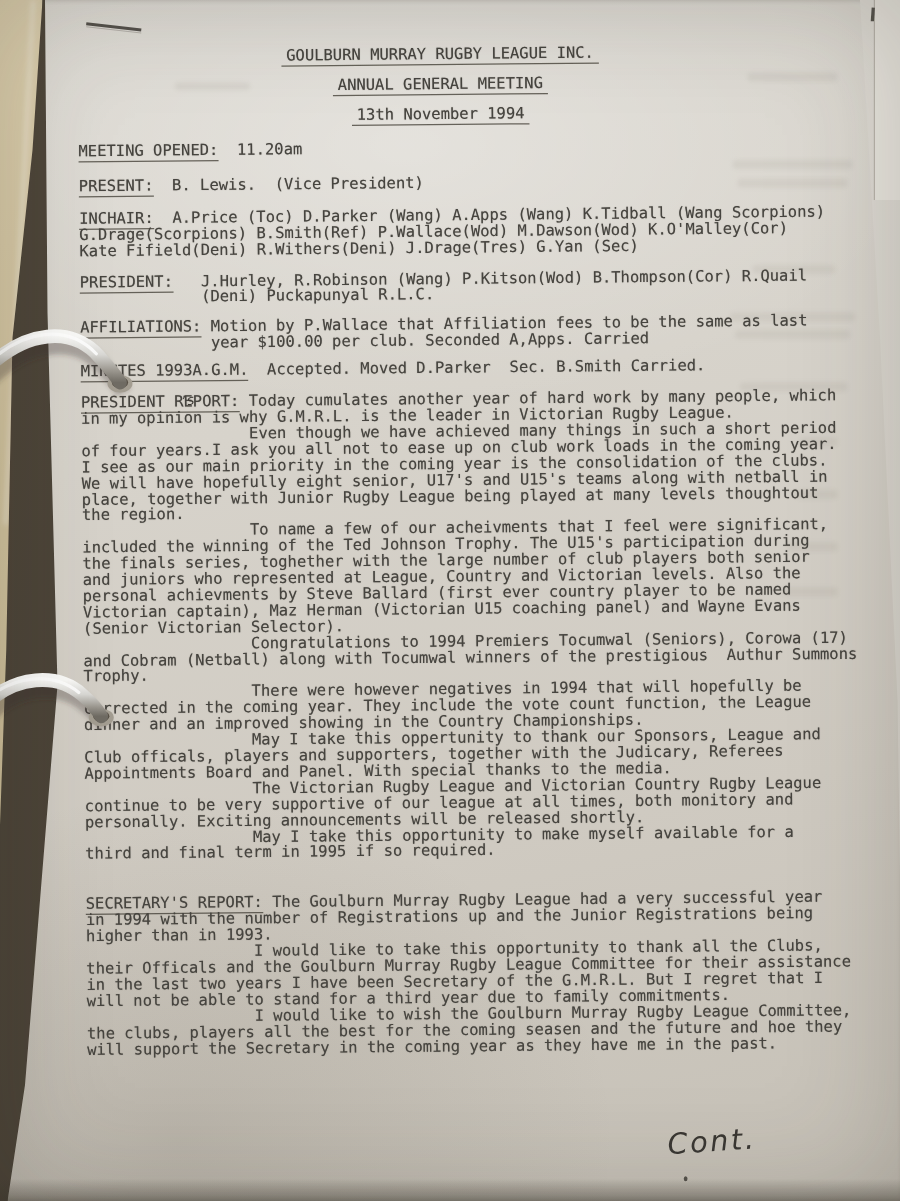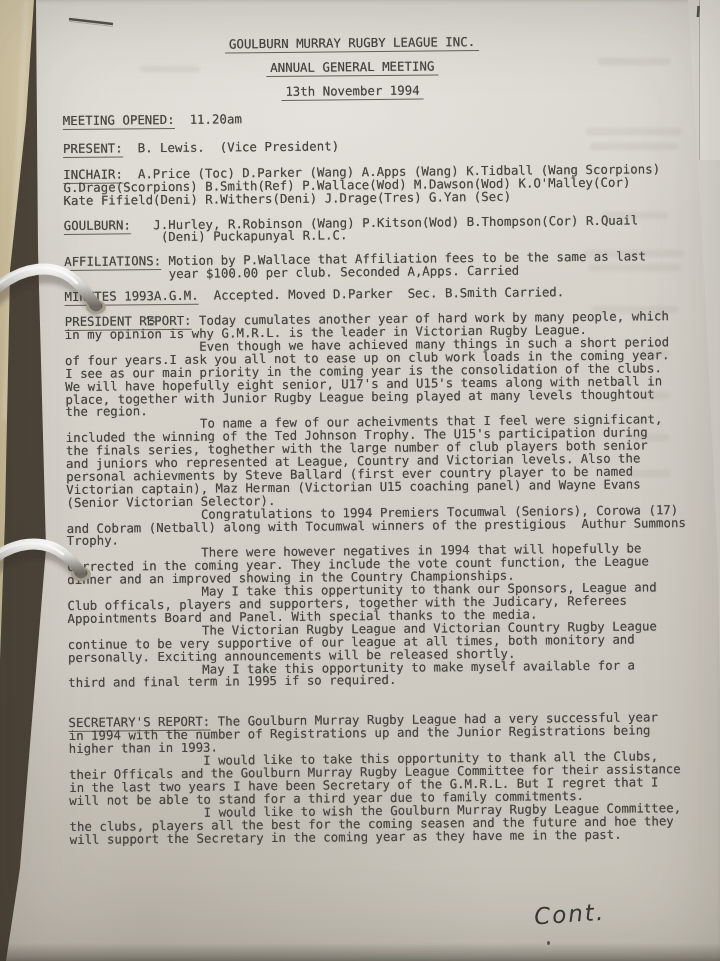--- a/index.html
+++ b/index.html
@@ -129,21 +129,21 @@
         </div>
         <div class="sec" data-name="section-inchair">
           <div class="line" data-name="section-first-line"><span class="lab" data-name="section-label">PRESENT:</span><span data-name="section-text">  B. Lewis.  (Vice President)</span></div>
         </div>
         <div class="sec" data-name="section-present">
           <div class="line" data-name="section-first-line"><span class="lab" data-name="section-label">INCHAIR:</span><span data-name="section-text">  A.Price (Toc) D.Parker (Wang) A.Apps (Wang) K.Tidball (Wang Scorpions)</span></div>
           <div class="line" data-name="document-line">G.Drage(Scorpions) B.Smith(Ref) P.Wallace(Wod) M.Dawson(Wod) K.O'Malley(Cor)</div>
           <div class="line" data-name="document-line">Kate Fifield(Deni) R.Withers(Deni) J.Drage(Tres) G.Yan (Sec)</div>
         </div>
         <div class="sec" data-name="section-apologies">
-          <div class="line" data-name="section-first-line"><span class="lab" data-name="section-label">GOULBURN:</span><span data-name="section-text">   J.Hurley, R.Robinson (Wang) P.Kitson(Wod) B.Thompson(Cor) R.Quail</span></div>
+          <div class="line" data-name="section-first-line"><span class="lab" data-name="section-label">PRESIDENT:</span><span data-name="section-text">   J.Hurley, R.Robinson (Wang) P.Kitson(Wod) B.Thompson(Cor) R.Quail</span></div>
           <div class="line" data-name="document-line">             (Deni) Puckapunyal R.L.C.</div>
         </div>
         <div class="sec" data-name="section-affiliations">
           <div class="line" data-name="section-first-line"><span class="lab" data-name="section-label">AFFILIATIONS:</span><span data-name="section-text"> Motion by P.Wallace that Affiliation fees to be the same as last</span></div>
           <div class="line" data-name="document-line">              year $100.00 per club. Seconded A,Apps. Carried</div>
         </div>
         <div class="sec" data-name="section-minutes-1993-agm">
           <div class="line" data-name="section-first-line"><span class="lab" data-name="section-label">MINUTES 1993A.G.M.</span><span data-name="section-text">  Accepted. Moved D.Parker  Sec. B.Smith Carried.</span></div>
         </div>
         <div class="sec" data-name="section-president-report">

